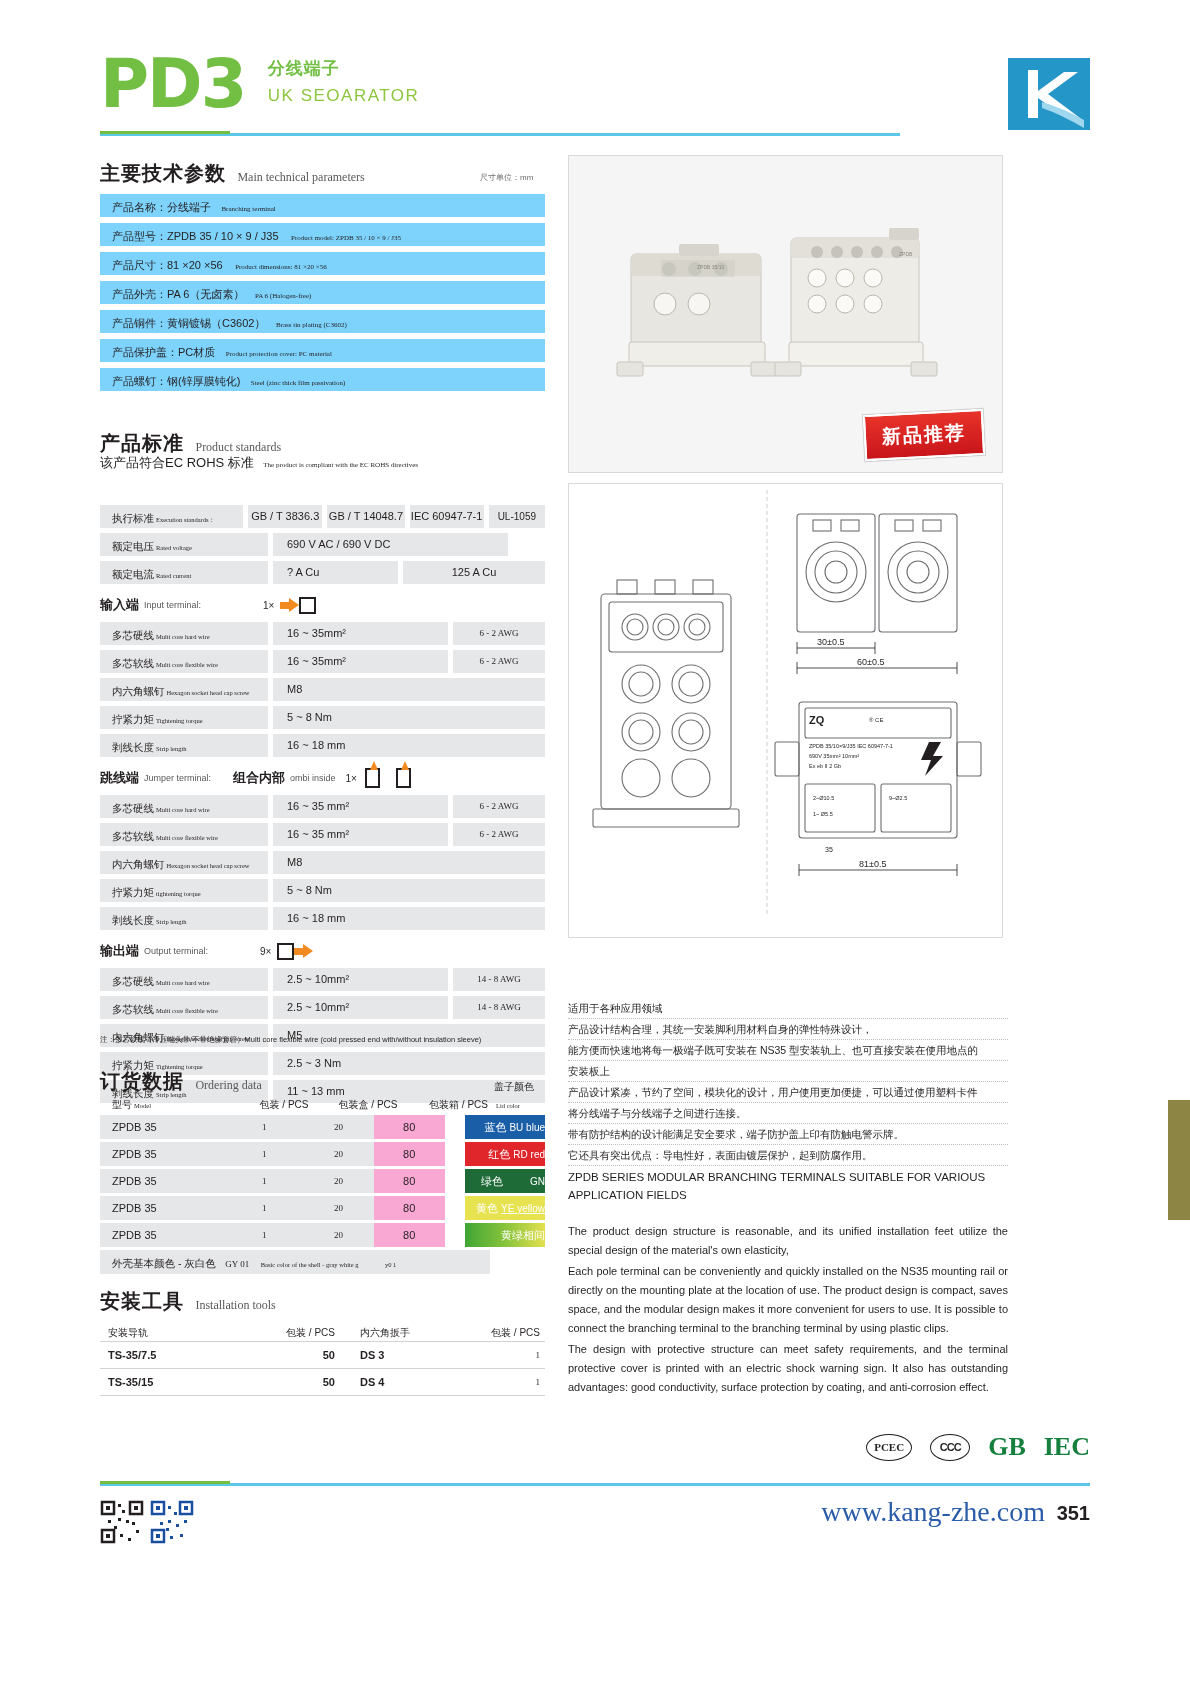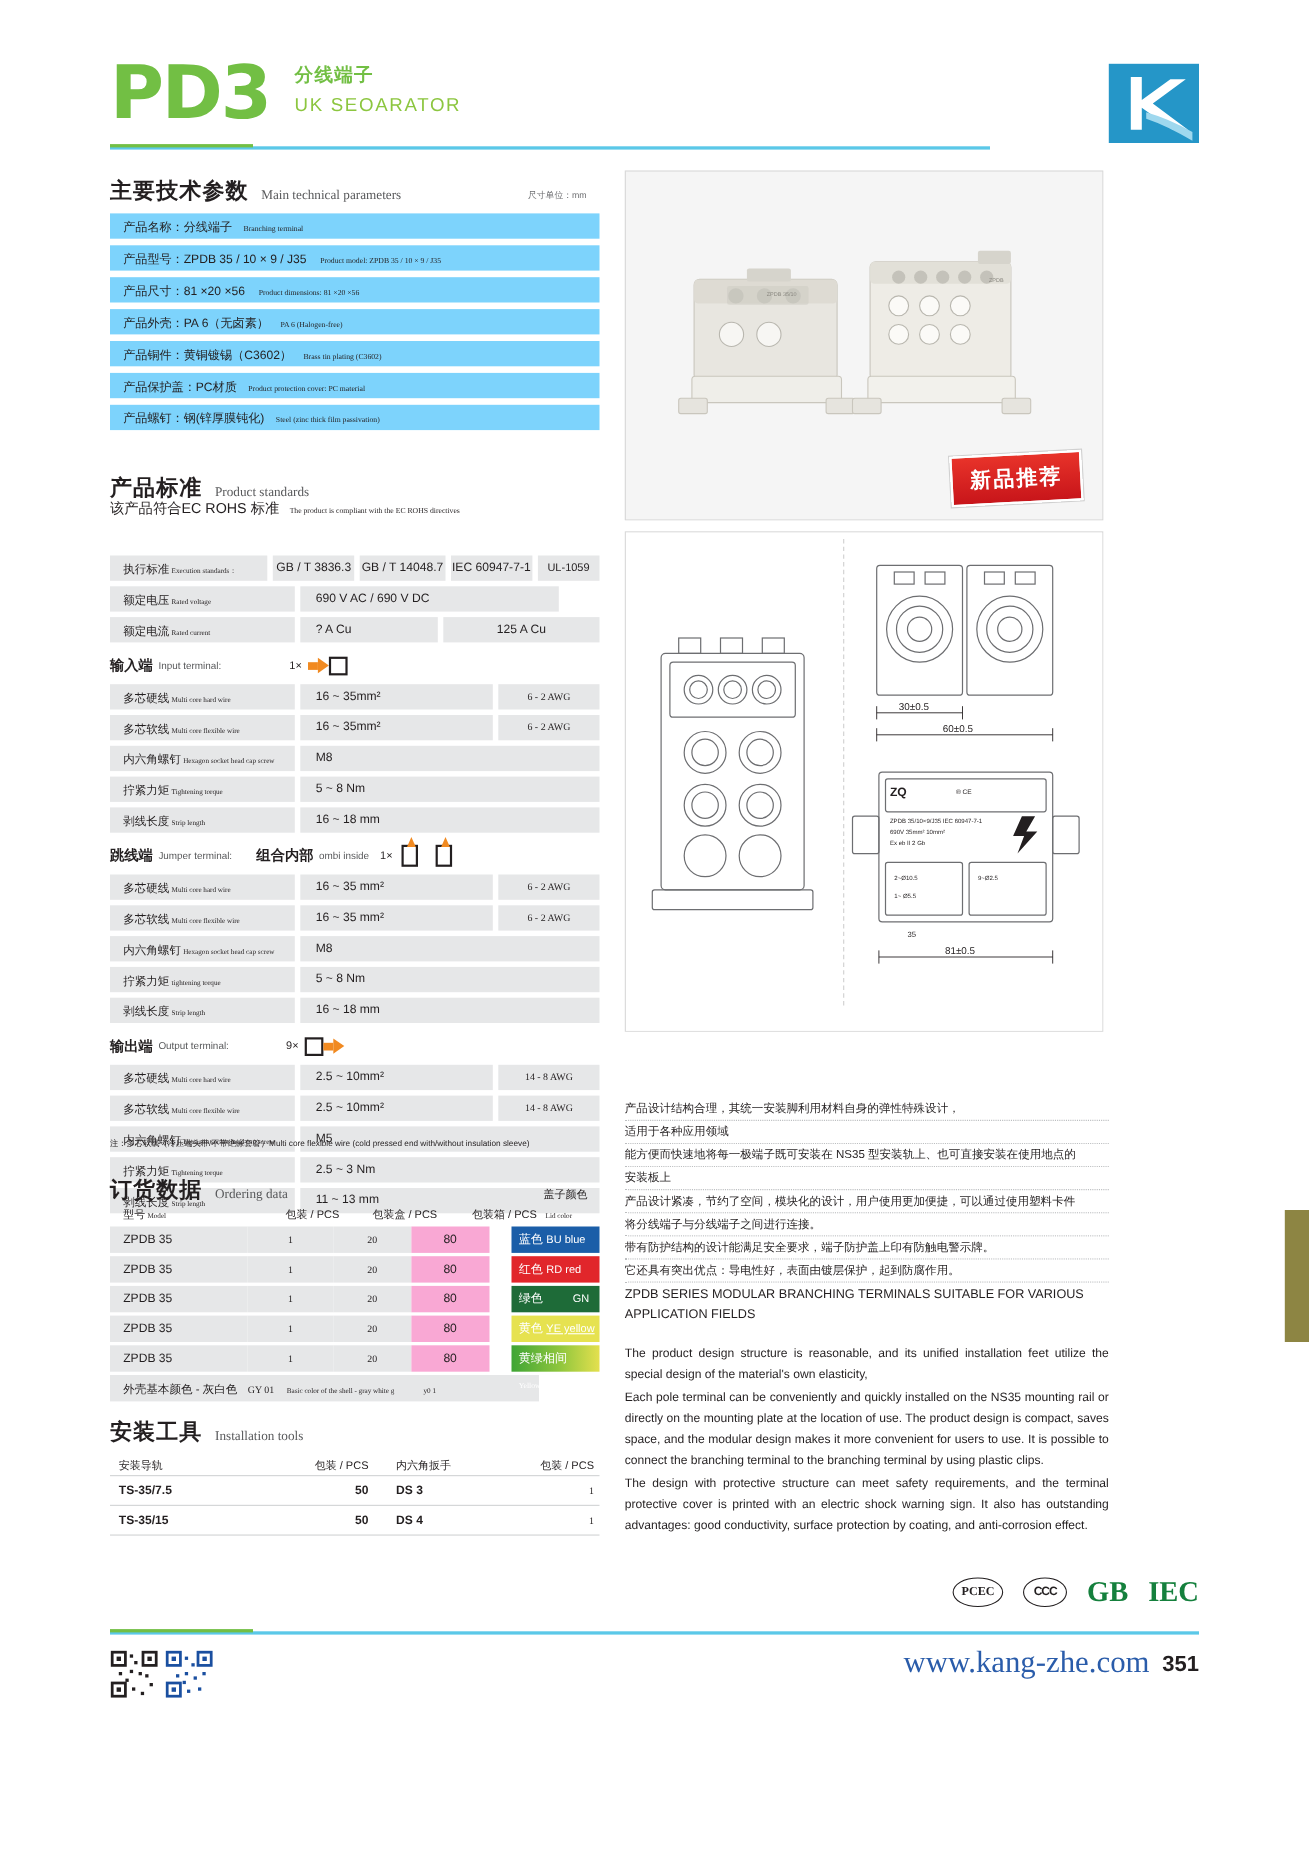--- a/index.html
+++ b/index.html
@@ -83,21 +83,21 @@
   .oh-c4 { width: 80px; text-align: right; }
   .oh-c5 { width: 57px; padding-left: 6px; }
   .oh .cn { font-size: 10px; color: #231f20; }
   .oh .en { font-size: 6.5px; color: #231f20; font-family: "Liberation Serif", serif; margin-left: 2px; }
 
   .orow { display: flex; height: 24px; margin-bottom: 3px; }
   .or-c1 { width: 140px; background: #e6e7e8; padding-left: 12px; line-height: 24px; font-size: 11px; color: #231f20; }
   .or-c2 { width: 88px; background: #e6e7e8; line-height: 24px; text-align: center; font-size: 9px; color: #231f20; font-family: "Liberation Serif", serif;}
   .or-c3 { width: 80px; background: #e6e7e8; line-height: 24px; text-align: center; font-size: 9px; color: #231f20; font-family: "Liberation Serif", serif;}
   .or-c4 { width: 80px; background: #f9a8d4; line-height: 24px; text-align: center; font-size: 11px; color: #231f20; }
-  .or-c5 { width: 90px; margin-left: 20px; line-height: 24px; padding-left: 7px; font-size: 11px; }
+  .or-c5 { width: 90px; margin-left: 20px; line-height: 24px; padding-left: 7px; font-size: 11px; text-align: right; }
   .shell-row { background: #e6e7e8; height: 24px; line-height: 24px; padding-left: 12px; margin-top: 1px; width: 390px;}
   .shell-row .cn { font-size: 10.5px; color: #231f20; }
   .shell-row .code { font-size: 9px; color: #231f20; font-family: "Liberation Serif", serif; margin-left: 5px;}
   .shell-row .en { font-size: 6.5px; color: #231f20; font-family: "Liberation Serif", serif; margin-left: 7px; }
 
   
   .tools-tbl { position: absolute; left: 100px; top: 1320px; width: 445px; }
   .th-row { display: flex; height: 22px; align-items: center; border-bottom: 1px solid #d1d3d4; }
   .th-a { width: 140px; padding-left: 8px; }
   .th-b { width: 95px; text-align: right; }
@@ -571,22 +571,22 @@
         <line x1="230" y1="386" x2="388" y2="386"></line>
         <line x1="230" y1="380" x2="230" y2="392"></line>
           <line x1="388" y1="380" x2="388" y2="392"></line>
       </g>
       <text x="290" y="383" font-size="9" fill="#231f20" font-family="Liberation Sans, sans-serif">81±0.5</text>
       <text x="256" y="368" font-size="7" fill="#231f20" font-family="Liberation Sans, sans-serif">35</text>
     </svg>
   </div>
 
   <div class="cn-body">
+    <div class="hl">适用于各种应用领域</div>
     <div class="hl">产品设计结构合理，其统一安装脚利用材料自身的弹性特殊设计，</div>
-    <div class="hl">适用于各种应用领域</div>
     <div class="hl">能方便而快速地将每一极端子既可安装在 NS35 型安装轨上、也可直接安装在使用地点的</div>
     <div class="hl">安装板上</div>
     <div class="hl">产品设计紧凑，节约了空间，模块化的设计，用户使用更加便捷，可以通过使用塑料卡件</div>
     <div class="hl">将分线端子与分线端子之间进行连接。</div>
     <div class="hl">带有防护结构的设计能满足安全要求，端子防护盖上印有防触电警示牌。</div>
     <div class="hl">它还具有突出优点：导电性好，表面由镀层保护，起到防腐作用。</div>
   </div>
 
   <div class="en-head">ZPDB SERIES MODULAR BRANCHING TERMINALS SUITABLE FOR VARIOUS APPLICATION FIELDS</div>
 

